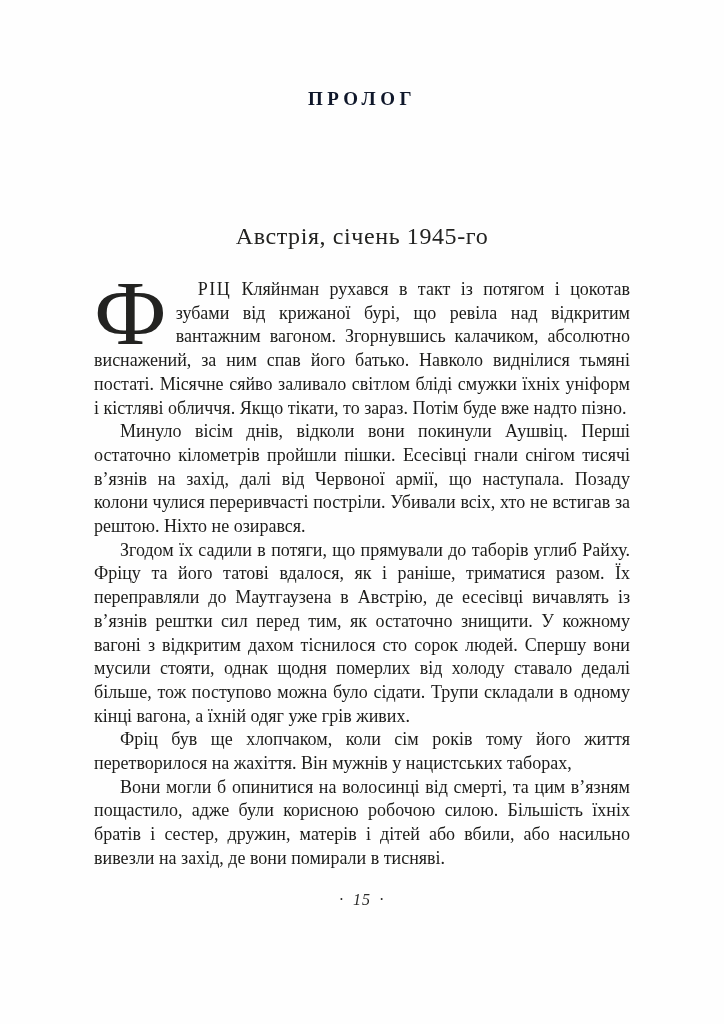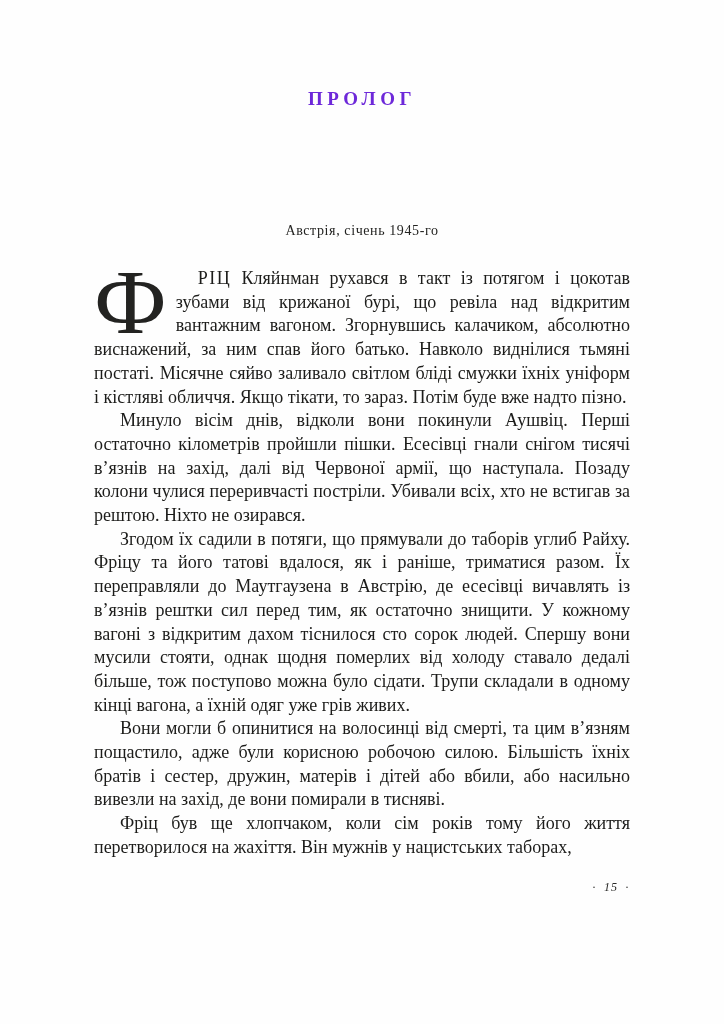--- a/index.html
+++ b/index.html
@@ -23,26 +23,26 @@
     width: 536px;
     margin: 0 auto;
   }
   .chapter-title {
     margin: 0;
     text-align: center;
     font-size: 19px;
     font-weight: bold;
     letter-spacing: 4.5px;
     text-transform: uppercase;
-    color: #6d28d9;
+    color: #0f172a;
   }
   .section-heading {
     margin: 113px 0 0 0;
     text-align: center;
-    font-size: 14px;
+    font-size: 24px;
     font-weight: normal;
     letter-spacing: 0.6px;
     color: #232321;
   }
   .body-text {
     margin-top: 28px;
     font-size: 18px;
     line-height: 23.7px;
     text-align: justify;
     hyphens: auto;
@@ -62,22 +62,22 @@
     margin: 0 9px 0 0;
     color: #232321;
   }
   .lead-word {
     text-transform: uppercase;
     letter-spacing: 1.5px;
     margin-left: 22px;
   }
   .page-number {
     margin-top: 20px;
-    text-align: right;
-    font-size: 12px;
+    text-align: center;
+    font-size: 16px;
     color: #2a2a28;
     letter-spacing: 1px;
   }
   .pn-value {
     font-style: italic;
     margin: 0 3px;
   }
 </style>
 </head>
 <body>
@@ -93,23 +93,23 @@
       <p class="opening-paragraph">
         <span class="drop-cap">Ф</span>
         <span class="lead-word">ріц</span>
         <span class="opening-text">Кляйнман рухався в такт із потягом і цокотав зубами від крижаної бурі, що ревіла над відкритим вантажним вагоном. Згорнувшись калачиком, абсолютно виснажений, за ним спав його батько. Навколо виднілися тьмяні постаті. Місячне сяйво заливало світлом бліді смужки їхніх уніформ і кістляві обличчя. Якщо тікати, то зараз. Потім буде вже надто пізно.</span>
       </p>
 
       <p class="paragraph">Минуло вісім днів, відколи вони покинули Аушвіц. Перші остаточно кілометрів пройшли пішки. Есесівці гнали снігом тисячі в’язнів на захід, далі від Червоної армії, що наступала. Позаду колони чулися переривчасті постріли. Убивали всіх, хто не встигав за рештою. Ніхто не озирався.</p>
 
       <p class="paragraph">Згодом їх садили в потяги, що прямували до таборів углиб Райху. Фріцу та його татові вдалося, як і раніше, триматися разом. Їх переправляли до Маутгаузена в Австрію, де есесівці вичавлять із в’язнів рештки сил перед тим, як остаточно знищити. У кожному вагоні з відкритим дахом тіснилося сто сорок людей. Спершу вони мусили стояти, однак щодня померлих від холоду ставало дедалі більше, тож поступово можна було сідати. Трупи складали в одному кінці вагона, а їхній одяг уже грів живих.</p>
 
+      <p class="paragraph">Фріц був ще хлопчаком, коли сім років тому його життя перетворилося на жахіття. Він мужнів у нацистських таборах,</p>
+
       <p class="paragraph">Вони могли б опинитися на волосинці від смерті, та цим в’язням пощастило, адже були корисною робочою силою. Більшість їхніх братів і сестер, дружин, матерів і дітей або вбили, або насильно вивезли на захід, де вони помирали в тисняві.</p>
-
-      <p class="paragraph">Фріц був ще хлопчаком, коли сім років тому його життя перетворилося на жахіття. Він мужнів у нацистських таборах,</p>
     </div>
 
     <div class="page-number">
       <span class="pn-dot">·</span>
       <span class="pn-value">15</span>
       <span class="pn-dot">·</span>
     </div>
 
   </div>
 </div>

